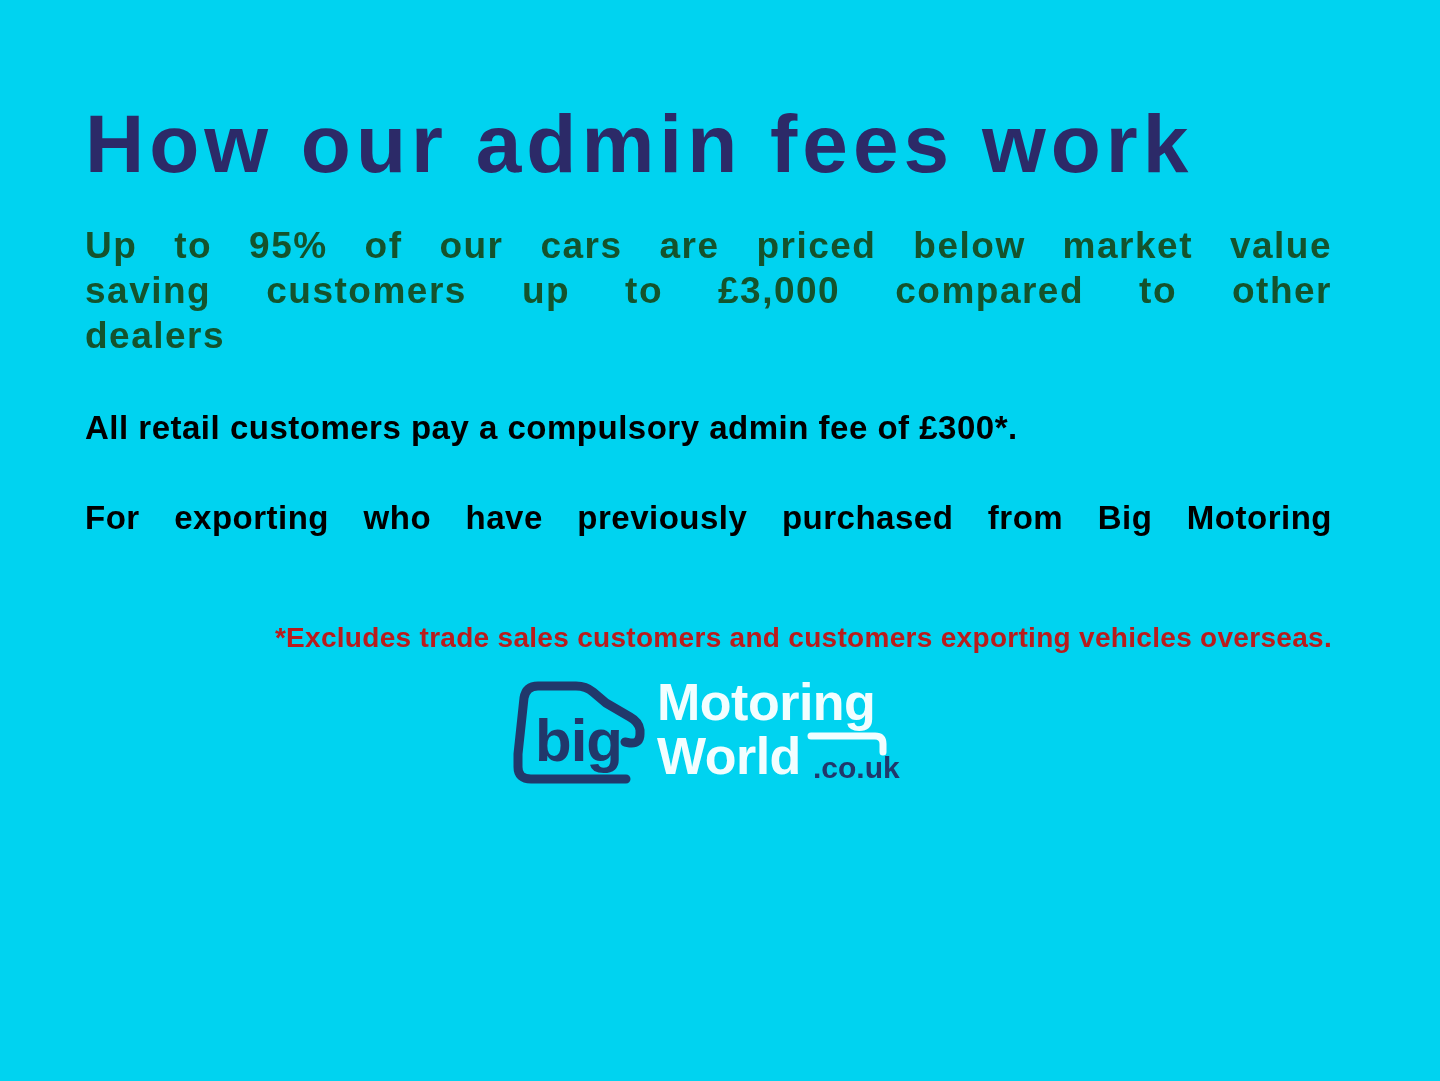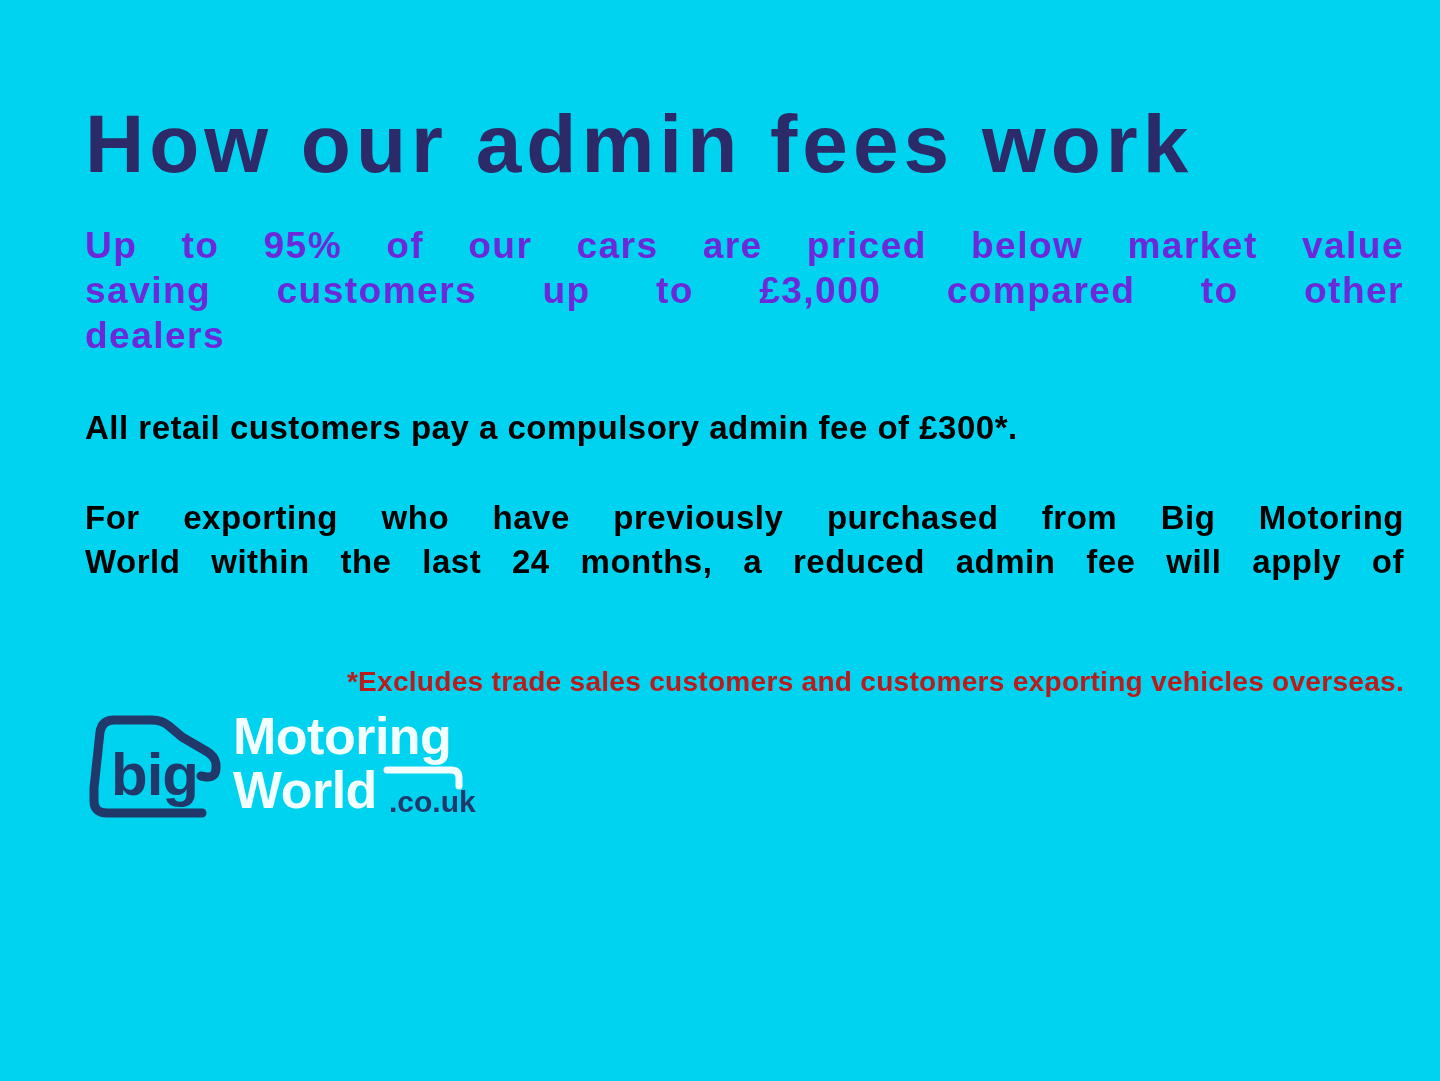--- a/index.html
+++ b/index.html
@@ -10,34 +10,34 @@
     width: 1440px;
     height: 1081px;
     background: #00d3f0;
     overflow: hidden;
     font-family: "Liberation Sans", sans-serif;
   }
   .canvas {
     box-sizing: border-box;
     width: 1440px;
     height: 1081px;
-    padding: 100px 36px 0 85px;
+    padding: 100px 108px 0 85px;
     position: relative;
   }
   h1.title {
     margin: 0 0 34px 0;
     font-size: 82px;
     line-height: 1.08;
     font-weight: 700;
     letter-spacing: 5px;
     color: #2c2a68;
     white-space: nowrap;
   }
   .subheading {
-    color: #6d28d9;
+    color: #14532d;
     font-size: 37px;
     font-weight: 700;
     line-height: 45px;
     letter-spacing: 1.5px;
     margin-bottom: 48px;
   }
   .para {
     color: #000000;
     font-size: 33px;
     font-weight: 700;
@@ -56,23 +56,23 @@
   }
   .footnote {
     margin-top: 82px;
     color: #b91c1c;
     font-size: 28px;
     font-weight: 700;
     letter-spacing: 0.3px;
     text-align: right;
   }
   .logo-row {
-    margin-top: 10px;
+    margin-top: 20px;
     display: flex;
-    justify-content: flex-start;
+    justify-content: center;
   }
   .logo-svg {
     display: block;
   }
   .car-stroke {
     fill: none;
     stroke: #21386b;
     stroke-width: 9;
     stroke-linecap: round;
     stroke-linejoin: round;
@@ -117,21 +117,20 @@
       <div class="tline">saving customers up to £3,000 compared to other</div>
       <div class="tline last">dealers</div>
     </div>
 
   <div class="para">
       <div class="tline last">All retail customers pay a compulsory admin fee of £300*.</div>
     </div>
 
   <div class="para">
       <div class="tline">For exporting who have previously purchased from Big Motoring</div>
-      <div class="tline">World within the last 24 months, a reduced admin fee will apply of</div>
     </div>
 
 
   <div class="footnote">*Excludes trade sales customers and customers exporting vehicles overseas.</div>
 
   <div class="logo-row">
     <svg class="logo-svg" viewBox="0 0 400 125" width="400" height="125">
       <g>
         <path class="car-stroke" d="M 117 105 H 22 Q 9 105 9 93 L 9 80 L 15 24 Q 17 12 29 12 L 67 12 Q 77 12 84 18 L 97 29 L 121 43 Q 130 48 131 56 L 131 60 Q 131 70 121 69 L 116 68"></path>
         <text class="big-text" x="26" y="87">big</text>

